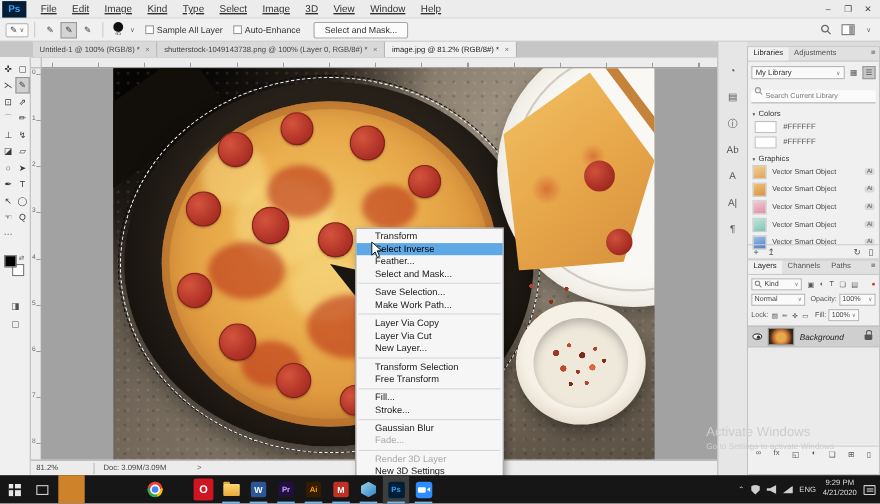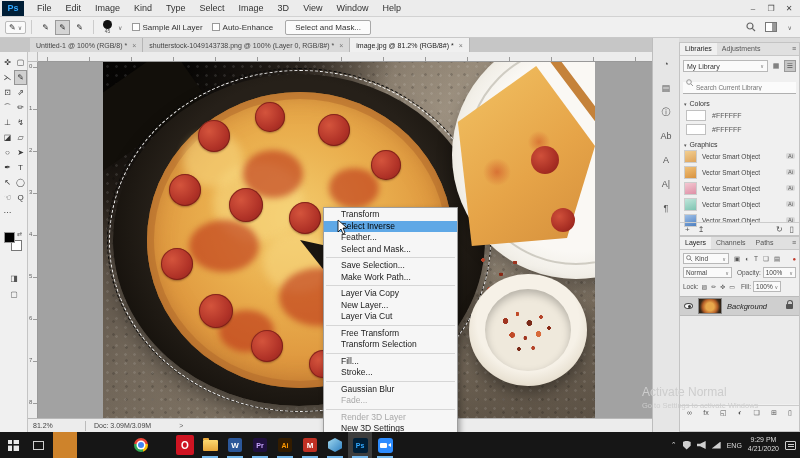--- a/index.html
+++ b/index.html
@@ -6,21 +6,21 @@
   #root{position:relative;width:800px;height:458px;overflow:hidden;
         font-family:"Liberation Sans",sans-serif;background:#f0f0f0;
         -webkit-font-smoothing:antialiased;cursor:default;}
   #root *{box-sizing:border-box;}
 
   
   .titlebar{position:absolute;left:0;top:0;width:800px;height:17px;background:#ececec;
             border-bottom:1px solid #d2d2d2;display:flex;align-items:center;}
   .ps-logo{width:22px;height:15px;margin-left:2px;background:#001e36;color:#31a8ff;
            font-size:9px;font-weight:bold;display:flex;align-items:center;justify-content:center;}
-  .menu-items{display:flex;margin-left:6px;}
+  .menu-items{display:flex;margin-left:6px;text-decoration:underline;}
   .menu-item{font-size:9px;color:#333;padding:0 7px;line-height:16px;}
   .win-controls{position:absolute;right:2px;top:0;display:flex;}
   .win-btn{width:18px;height:16px;font-size:8px;color:#444;display:flex;align-items:center;justify-content:center;}
 
   
   .optionsbar{position:absolute;left:0;top:17px;width:800px;height:21px;background:#f0f0f0;
               border-bottom:1px solid #c8c8c8;display:flex;align-items:center;font-size:8px;color:#333;}
   .ob-tool{display:flex;align-items:center;margin-left:5px;padding:1px 3px;border:1px solid #bbb;border-radius:2px;background:#fafafa;}
   .ob-sep{width:1px;height:14px;background:#ccc;margin:0 5px;}
   .ob-mode{width:15px;height:15px;display:flex;align-items:center;justify-content:center;margin:0 1px;border:1px solid transparent;}
@@ -614,40 +614,40 @@
           <span>◱</span>
           <span>◐</span>
           <span>❏</span>
           <span>⊞</span>
           <span>▯</span>
         </div>
     </div>
   </div>
 
   <div class="watermark">
-    <div class="l1">Activate Normal</div>
+    <div class="l1">Activate Windows</div>
     <div class="l2">Go to Settings to activate Windows</div>
   </div>
 
   <div class="context-menu">
 
   <div class="cm-item item">Transform</div>
       <div class="cm-item item highlighted">Select Inverse</div>
       <div class="cm-item item">Feather...</div>
       <div class="cm-item item">Select and Mask...</div>
       <div class="cm-item separator"></div>
       <div class="cm-item item">Save Selection...</div>
       <div class="cm-item item">Make Work Path...</div>
       <div class="cm-item separator"></div>
       <div class="cm-item item">Layer Via Copy</div>
+      <div class="cm-item item">Layer Via Cut</div>
       <div class="cm-item item">New Layer...</div>
-      <div class="cm-item item">Layer Via Cut</div>
       <div class="cm-item separator"></div>
+      <div class="cm-item item">Transform Selection</div>
       <div class="cm-item item">Free Transform</div>
-      <div class="cm-item item">Transform Selection</div>
       <div class="cm-item separator"></div>
       <div class="cm-item item">Fill...</div>
       <div class="cm-item item">Stroke...</div>
       <div class="cm-item separator"></div>
       <div class="cm-item item">Gaussian Blur</div>
       <div class="cm-item item disabled">Fade...</div>
       <div class="cm-item separator"></div>
       <div class="cm-item item disabled">Render 3D Layer</div>
       <div class="cm-item item">New 3D Settings</div>
     </div>

